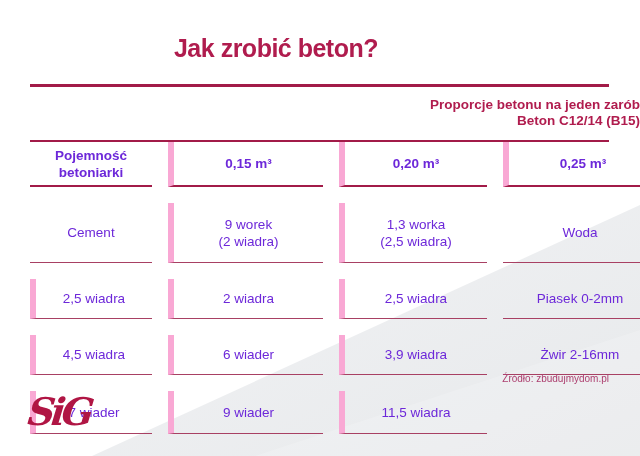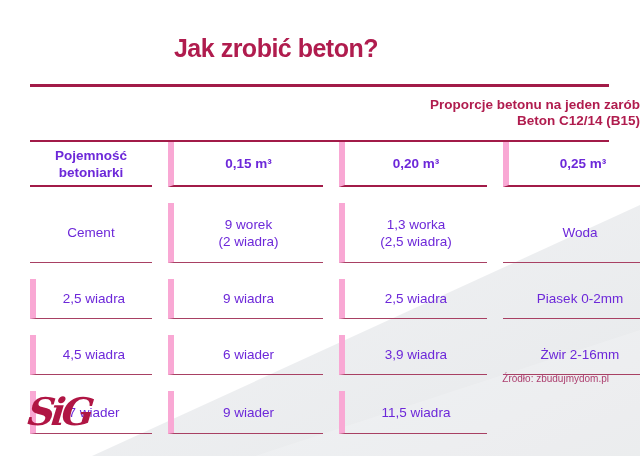--- a/index.html
+++ b/index.html
@@ -129,21 +129,21 @@
       <div class="hcell csep">0,25 m³</div>
 
       <div class="bcell rlabel">Cement</div>
       <div class="bcell csep">9 worek
 (2 wiadra)</div>
       <div class="bcell csep">1,3 worka
 (2,5 wiadra)</div>
 
       <div class="bcell rlabel">Woda</div>
       <div class="bcell csep">2,5 wiadra</div>
-      <div class="bcell csep">9 wiadra</div>
+      <div class="bcell csep">2 wiadra</div>
       <div class="bcell csep">2,5 wiadra</div>
 
       <div class="bcell rlabel">Piasek 0-2mm</div>
       <div class="bcell csep">4,5 wiadra</div>
       <div class="bcell csep">6 wiader</div>
       <div class="bcell csep">3,9 wiadra</div>
 
       <div class="bcell rlabel">Żwir 2-16mm</div>
       <div class="bcell csep">7 wiader</div>
       <div class="bcell csep">9 wiader</div>

